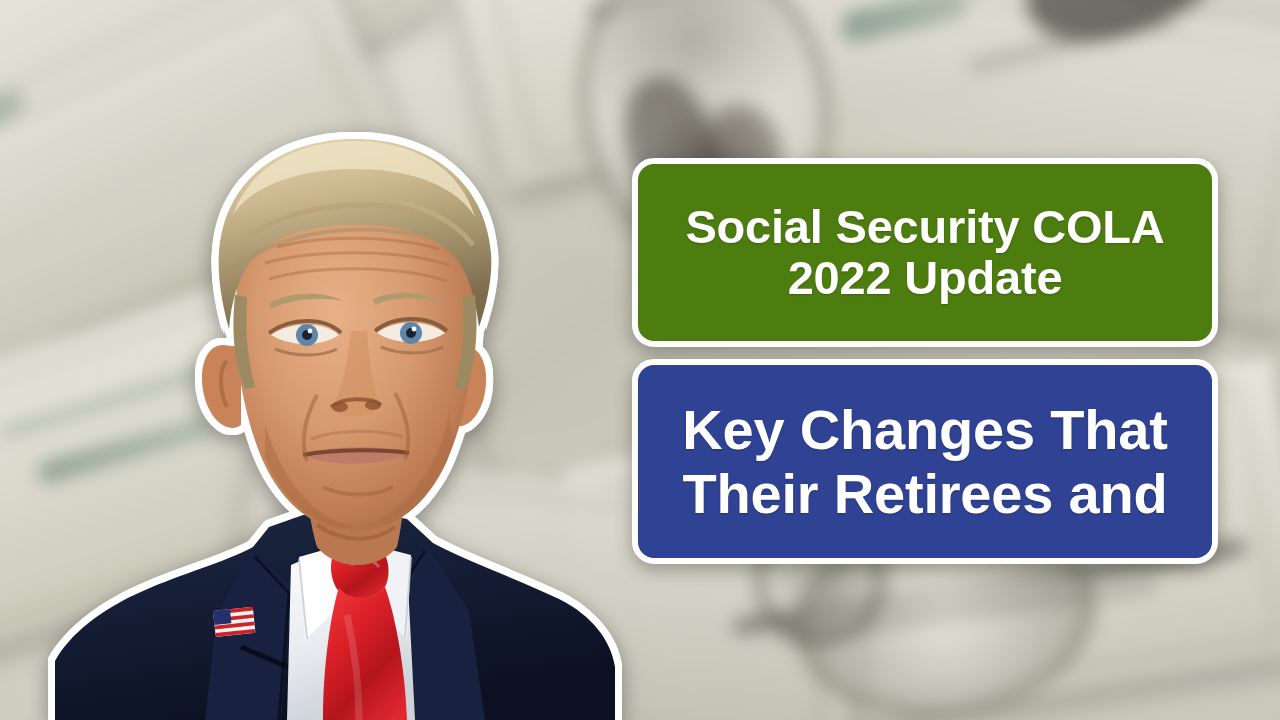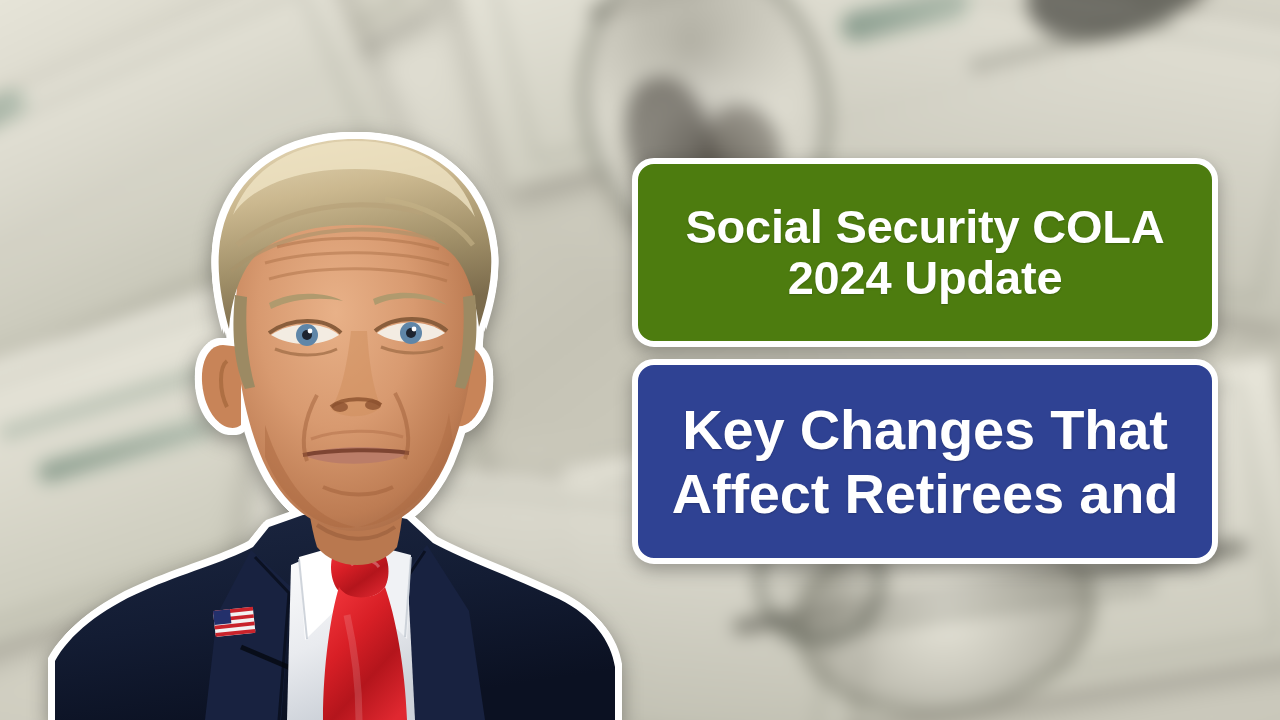--- a/index.html
+++ b/index.html
@@ -373,24 +373,24 @@
           <path d="M340,298 C354,324 356,348 350,364"></path>
           <path d="M268,392 C290,402 318,402 338,392"></path>
         </g>
       </svg>
     </div>
   </div>
 
   <div class="banner" id="banner-red">
     <div>
       <span>Social Security COLA</span>
-      <span>2024 Update</span>
+      <span>2022 Update</span>
     </div>
   </div>
 
   <div class="banner" id="banner-blue">
     <div>
       <span>Key Changes That</span>
-      <span>Affect Retirees and</span>
+      <span>Their Retirees and</span>
     </div>
   </div>
 
 </div>
 
 </body></html>

